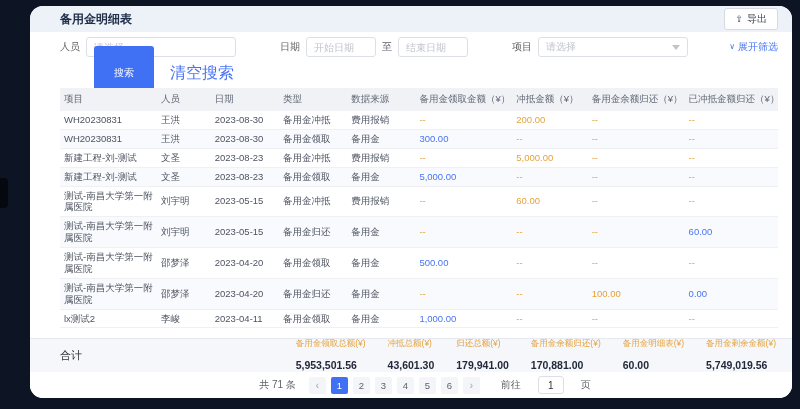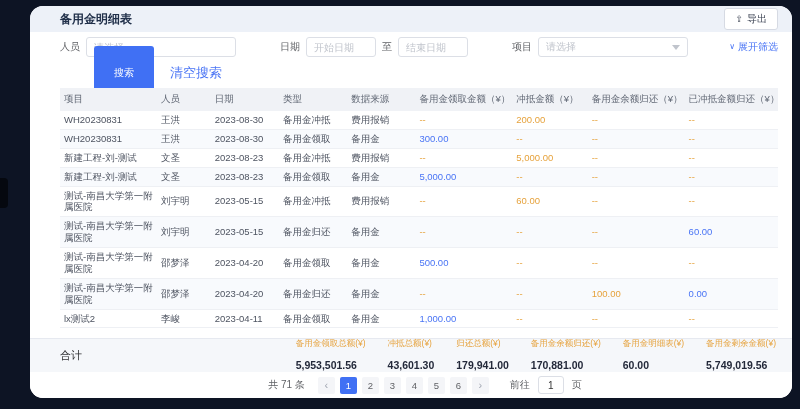--- a/index.html
+++ b/index.html
@@ -23,21 +23,21 @@
   .w150 { width:150px; } .w70 { width:70px; }
   .gap1 { margin-left:44px; } .gap2 { margin-left:44px; }
   .select { width:150px; height:20px; border:1px solid #dcdfe6; border-radius:3px; display:flex; align-items:center; justify-content:space-between; padding:0 7px; cursor:pointer; background:#fff; }
   .select .ph { color:#c0c4cc; font-size:10px; }
   .caret { width:0; height:0; border-left:4px solid transparent; border-right:4px solid transparent; border-top:5px solid #c0c4cc; }
   .expand-link { margin-left:auto; color:#4974f5; font-size:10px; display:flex; align-items:center; gap:3px; cursor:pointer; text-decoration:none; white-space:nowrap; }
   .chev { font-size:8px; line-height:1; }
 
   .action-row { flex:none; height:26px; display:flex; align-items:center; gap:16px; padding:0 14px 4px 64px; }
   .search-btn { background:#4070f4; color:#fff; border:none; border-radius:3px; font-size:10px; padding:20px 20px; cursor:pointer; font-family:inherit; }
-  .clear-link { color:#4974f5; font-size:13px; cursor:pointer; text-decoration:none; white-space:nowrap; }
+  .clear-link { color:#4974f5; font-size:16px; cursor:pointer; text-decoration:none; white-space:nowrap; }
 
   .table-wrap { flex:1; overflow:hidden; padding:0 14px 0 30px; }
   table { width:100%; border-collapse:collapse; table-layout:fixed; }
   thead th { background:#f0f2f6; color:#5f6673; font-weight:normal; font-size:9.5px; text-align:left; padding:5px 4px; white-space:nowrap; overflow:hidden; }
   tbody td { font-size:9.5px; color:#4d5360; padding:3px 4px; border-bottom:1px solid #eef0f4; white-space:nowrap; overflow:hidden; line-height:1.25; }
   tbody td.col-project { white-space:normal; word-break:break-all;margin-top:17px; }
   tbody tr:nth-child(even) { background:#f8fafd; }
   .amount-orange { color:#e6a23c; }
   .amount-blue { color:#4974f5; }
 
@@ -46,21 +46,21 @@
   .summary-items { margin-left:auto; display:flex; gap:22px; }
   .sum-item { display:flex; flex-direction:column; justify-content:center; }
   .sum-label { font-size:8.5px; color:#e6a23c; line-height:1.2; }
   .sum-value { font-size:10.5px; font-weight:bold; color:#23293a; line-height:1.3;margin-top:11px; }
 
   .pagination { flex:none; height:26px; background:#fff; display:flex; align-items:center; justify-content:center; gap:5px; font-size:10px; color:#606266;padding-left:28px; }
   .total-text { margin-right:8px; color:#606266; }
   .page-btn { min-width:17px; height:17px; border:none; background:#f4f5f8; color:#606266; font-size:9.5px; border-radius:2px; cursor:pointer; font-family:inherit; padding:0 3px; }
   .page-btn.active { background:#4070f4; color:#fff; }
   .nav-btn { width:17px; height:17px; border:none; background:#f4f5f8; color:#a3a8b3; font-size:11px; border-radius:2px; cursor:pointer; line-height:1; padding:0; }
-  .goto { display:flex; align-items:center; gap:8px; margin-left:16px; color:#606266; }
+  .goto { display:flex; align-items:center; gap:17px; margin-left:16px; color:#606266; }
   .goto-input { width:26px; height:18px; border:1px solid #dcdfe6; border-radius:3px; text-align:center; font-size:10px; color:#333; outline:none; font-family:inherit; }
 </style>
 </head>
 <body>
 
 <div class="drawer-handle"></div>
 
 <div class="card">
 
   <div class="card-header">

